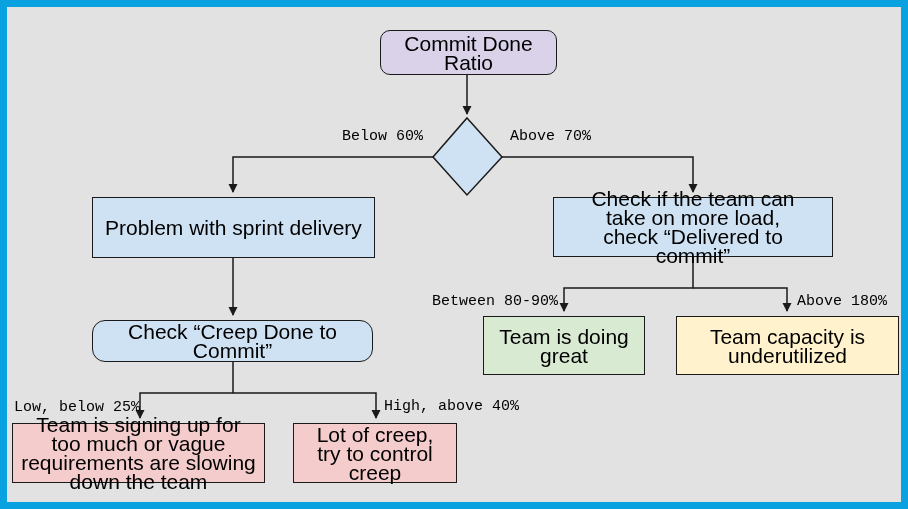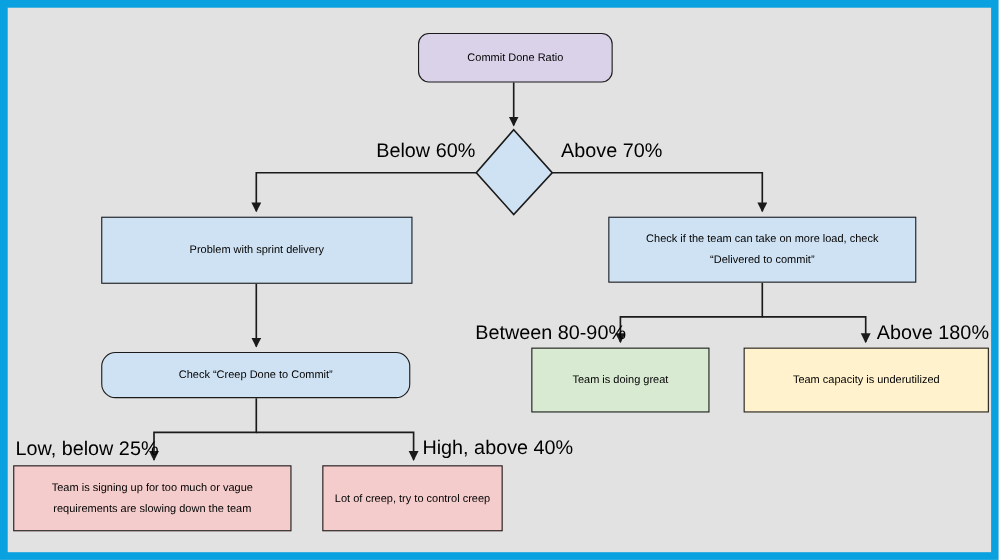--- a/index.html
+++ b/index.html
@@ -20,30 +20,31 @@
   .edge-layer{
     position:absolute;left:0;top:0;
     z-index:1;
   }
   .node{
     position:absolute;
     box-sizing:border-box;
     display:flex;align-items:center;justify-content:center;
     text-align:center;
     border:1.4px solid #1a1a1a;
-    font-size:10px;line-height:19px;
+    font-size:21px;line-height:19px;
     z-index:10;
   }
   .node.rounded{border-radius:10px;}
   .node.pill{border-radius:13px;}
   .elabel{
     position:absolute;
-    font-size:18px;line-height:16px;
+    font-size:15px;line-height:16px;
     white-space:nowrap;
     z-index:20;
+    font-family:Liberation Mono, monospace;
   }
 </style>
 </head>
 <body>
 
 <div class="canvas">
 
   <svg class="edge-layer" width="908" height="509" viewBox="0 0 908 509">
     <defs>
       <marker id="arrow" markerUnits="userSpaceOnUse" markerWidth="10" markerHeight="10" refX="8" refY="4.5" orient="auto">

